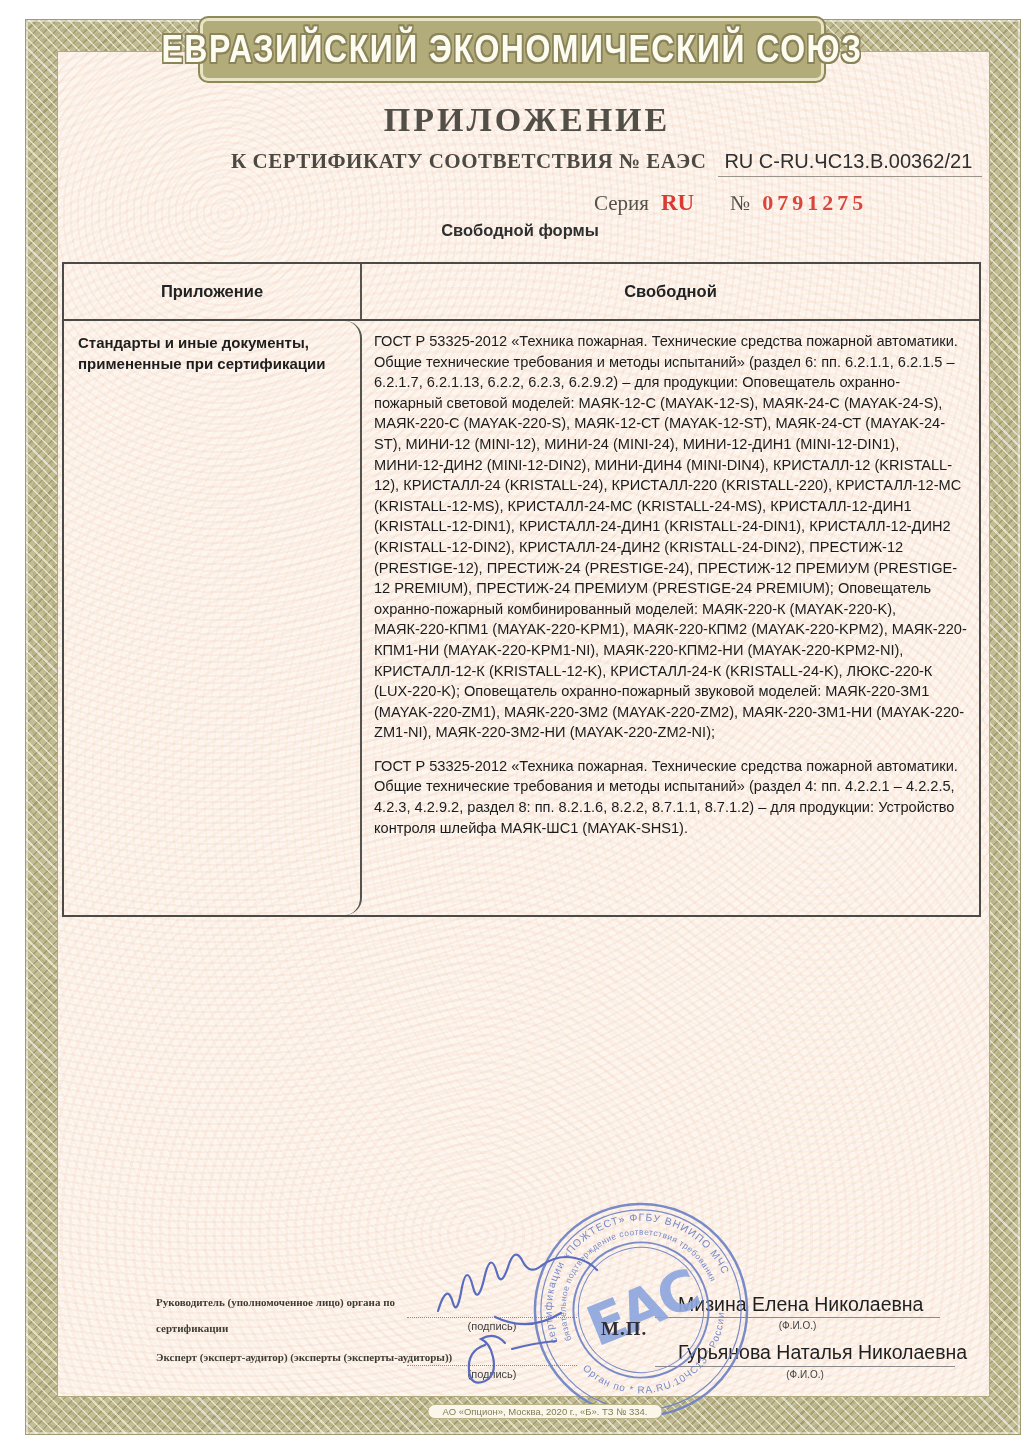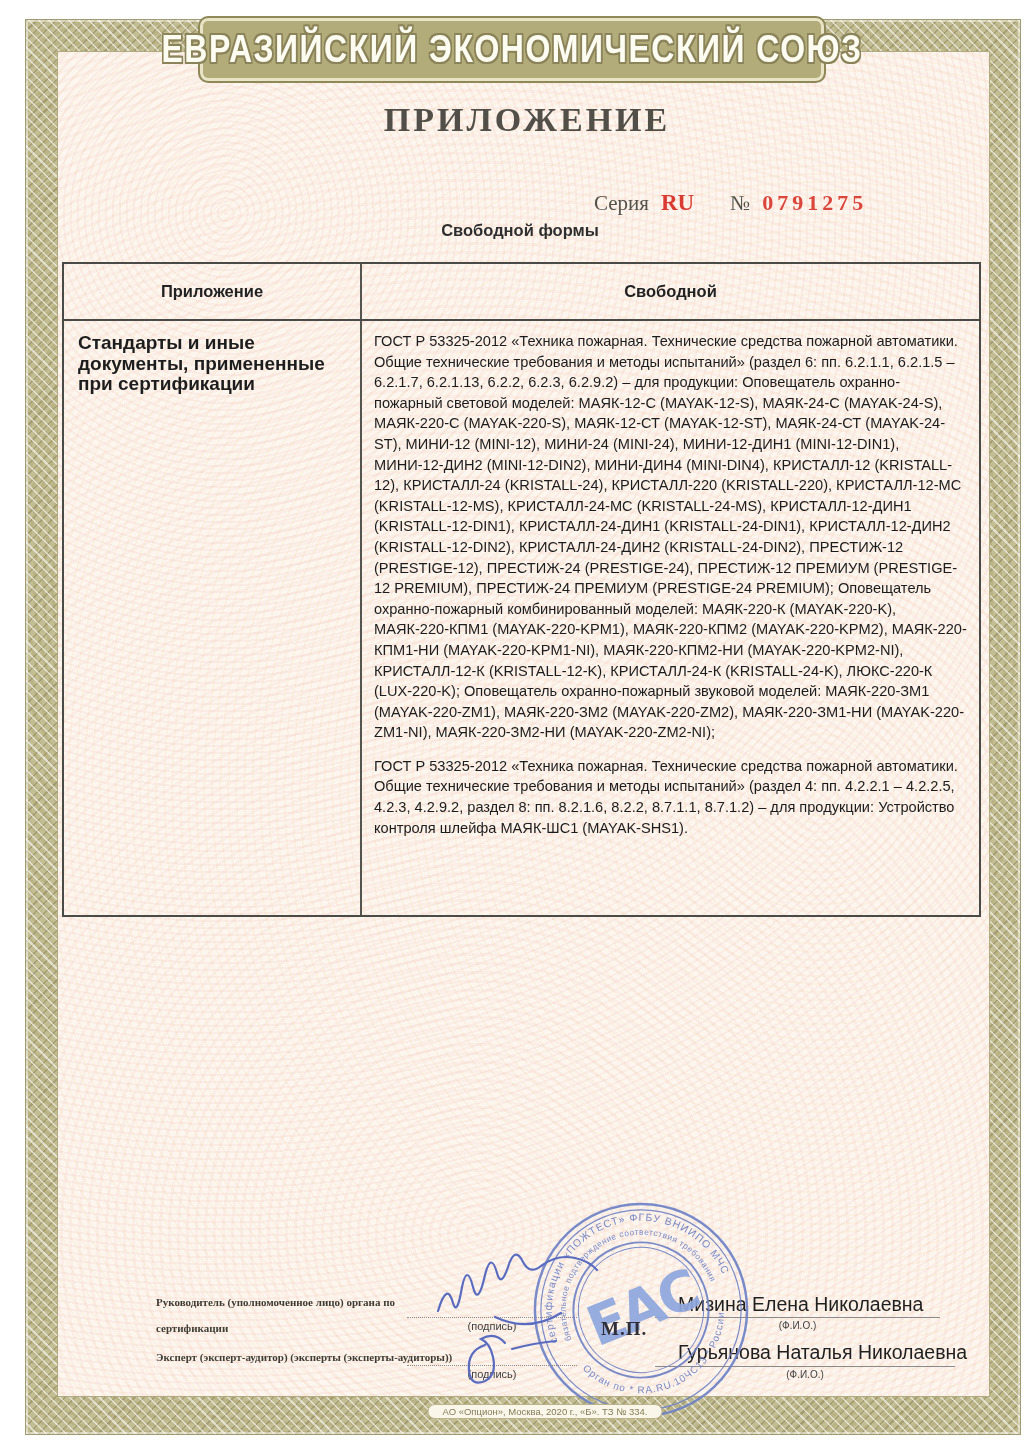--- a/index.html
+++ b/index.html
@@ -52,21 +52,21 @@
 
   
   .cert-table{position:absolute;left:62px;top:262px;width:915px;min-height:651px;
     border:2px solid #4a4a46;display:flex;flex-direction:column;background:transparent;}
   .t-head{display:flex;border-bottom:2px solid #4a4a46;}
   .t-body{display:flex;flex:1;}
   .th-left,.td-left{width:298px;border-right:2px solid #55554f;box-sizing:border-box;}
   .th-right,.td-right{flex:1;box-sizing:border-box;}
   .th-left,.th-right{display:flex;align-items:center;justify-content:center;height:55px;
     font-weight:bold;font-size:16.5px;color:#222;}
-  .td-left{padding:12px 14px;font-weight:bold;font-size:19px;line-height:20.5px;color:#1d1d1d;}
+  .td-left{padding:12px 14px;font-weight:bold;font-size:15px;line-height:20.5px;color:#1d1d1d;border-radius:17px;}
   .td-right{padding:10px 12px;font-size:14.6px;line-height:20.6px;color:#1c1c1c;}
   .td-right p{margin:0 0 13px 0;}
   .td-right p:last-child{margin-bottom:0;}
 
   
   .sig-label{position:absolute;left:156px;width:300px;font-family:"Liberation Serif",serif;
     font-weight:bold;font-size:11px;line-height:26px;color:#3e3c33;}
   .lbl1{top:1289px;}
   .lbl2{top:1344px;}
   .dot-line{position:absolute;border-top:1px dotted #8c8c8c;width:170px;left:407px;}
@@ -97,20 +97,24 @@
 
   <div class="band"></div>
   <div class="interior"></div>
 
   <div class="banner">
     <div class="banner-text">ЕВРАЗИЙСКИЙ ЭКОНОМИЧЕСКИЙ СОЮЗ</div>
   </div>
 
   <div class="doc-title">ПРИЛОЖЕНИЕ</div>
 
+  <div class="subtitle-row">
+    <span class="subtitle-label">К СЕРТИФИКАТУ СООТВЕТСТВИЯ № ЕАЭС</span>
+    <span class="cert-number">RU С-RU.ЧС13.В.00362/21</span>
+  </div>
 
   <div class="series-row">
     <span class="series-label">Серия</span>
     <span class="series-value">RU</span>
     <span class="num-sign">№</span>
     <span class="blank-number">0791275</span>
   </div>
 
   <div class="form-type">Свободной формы</div>
 

